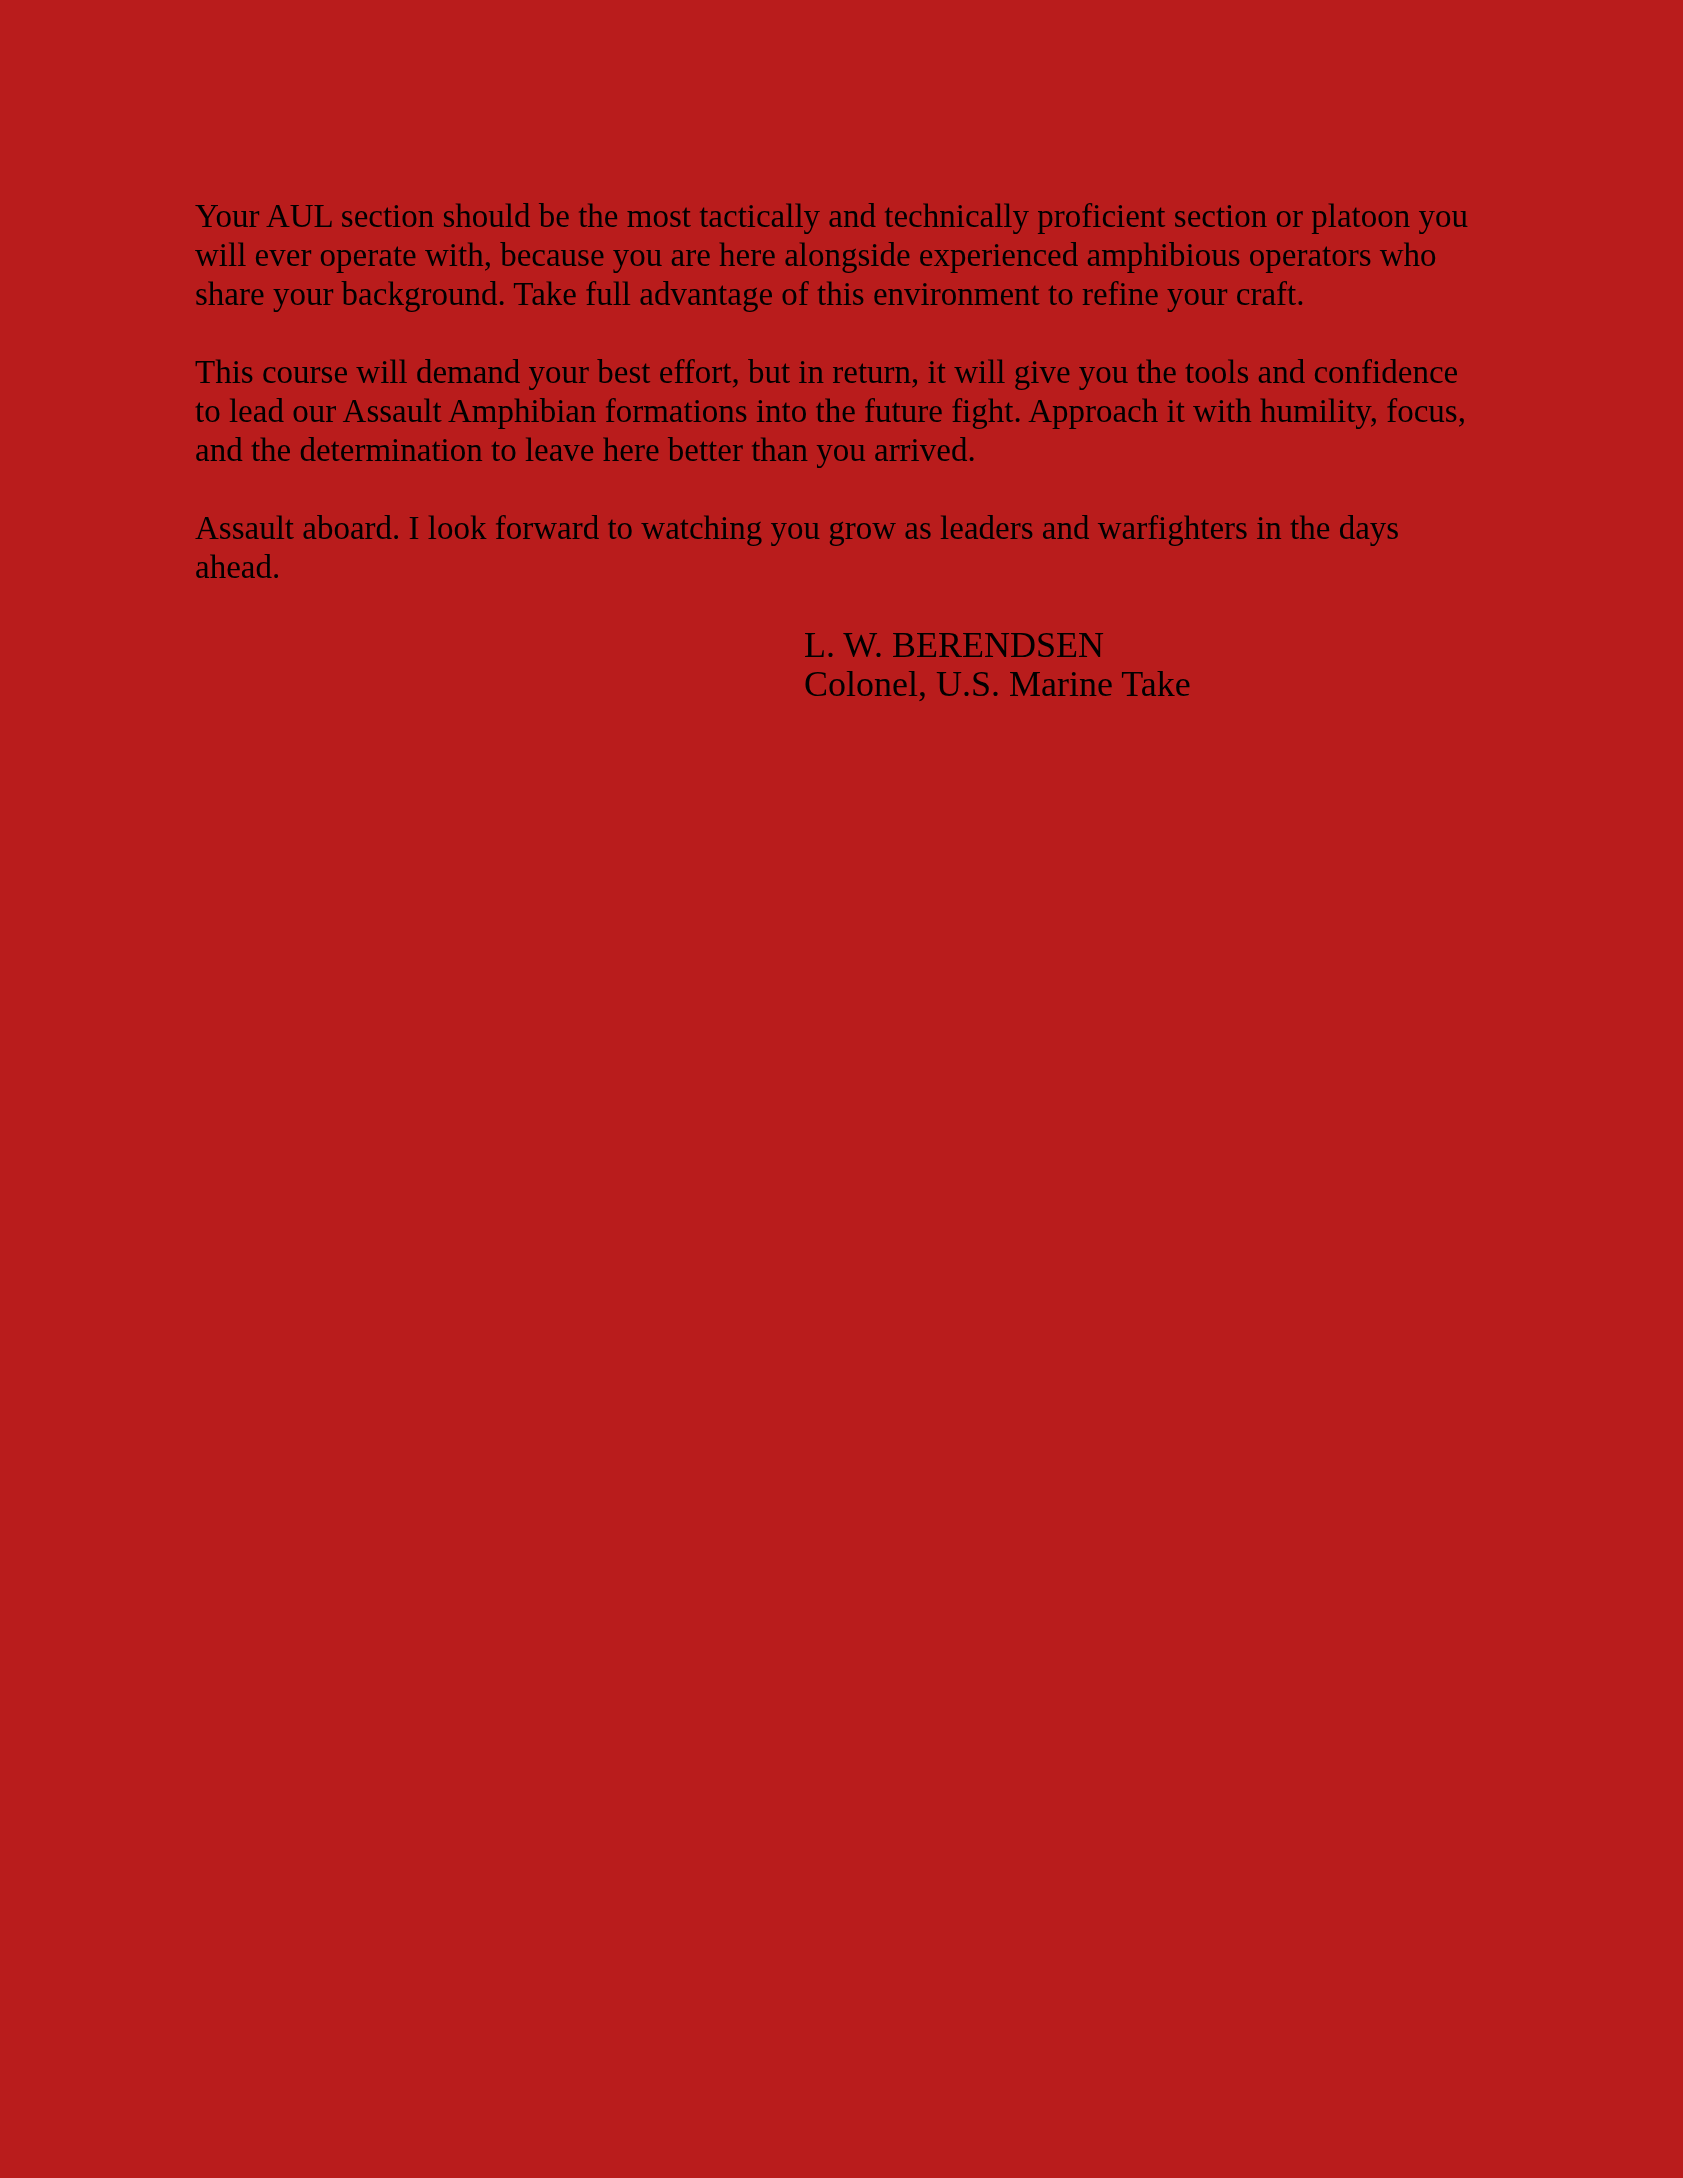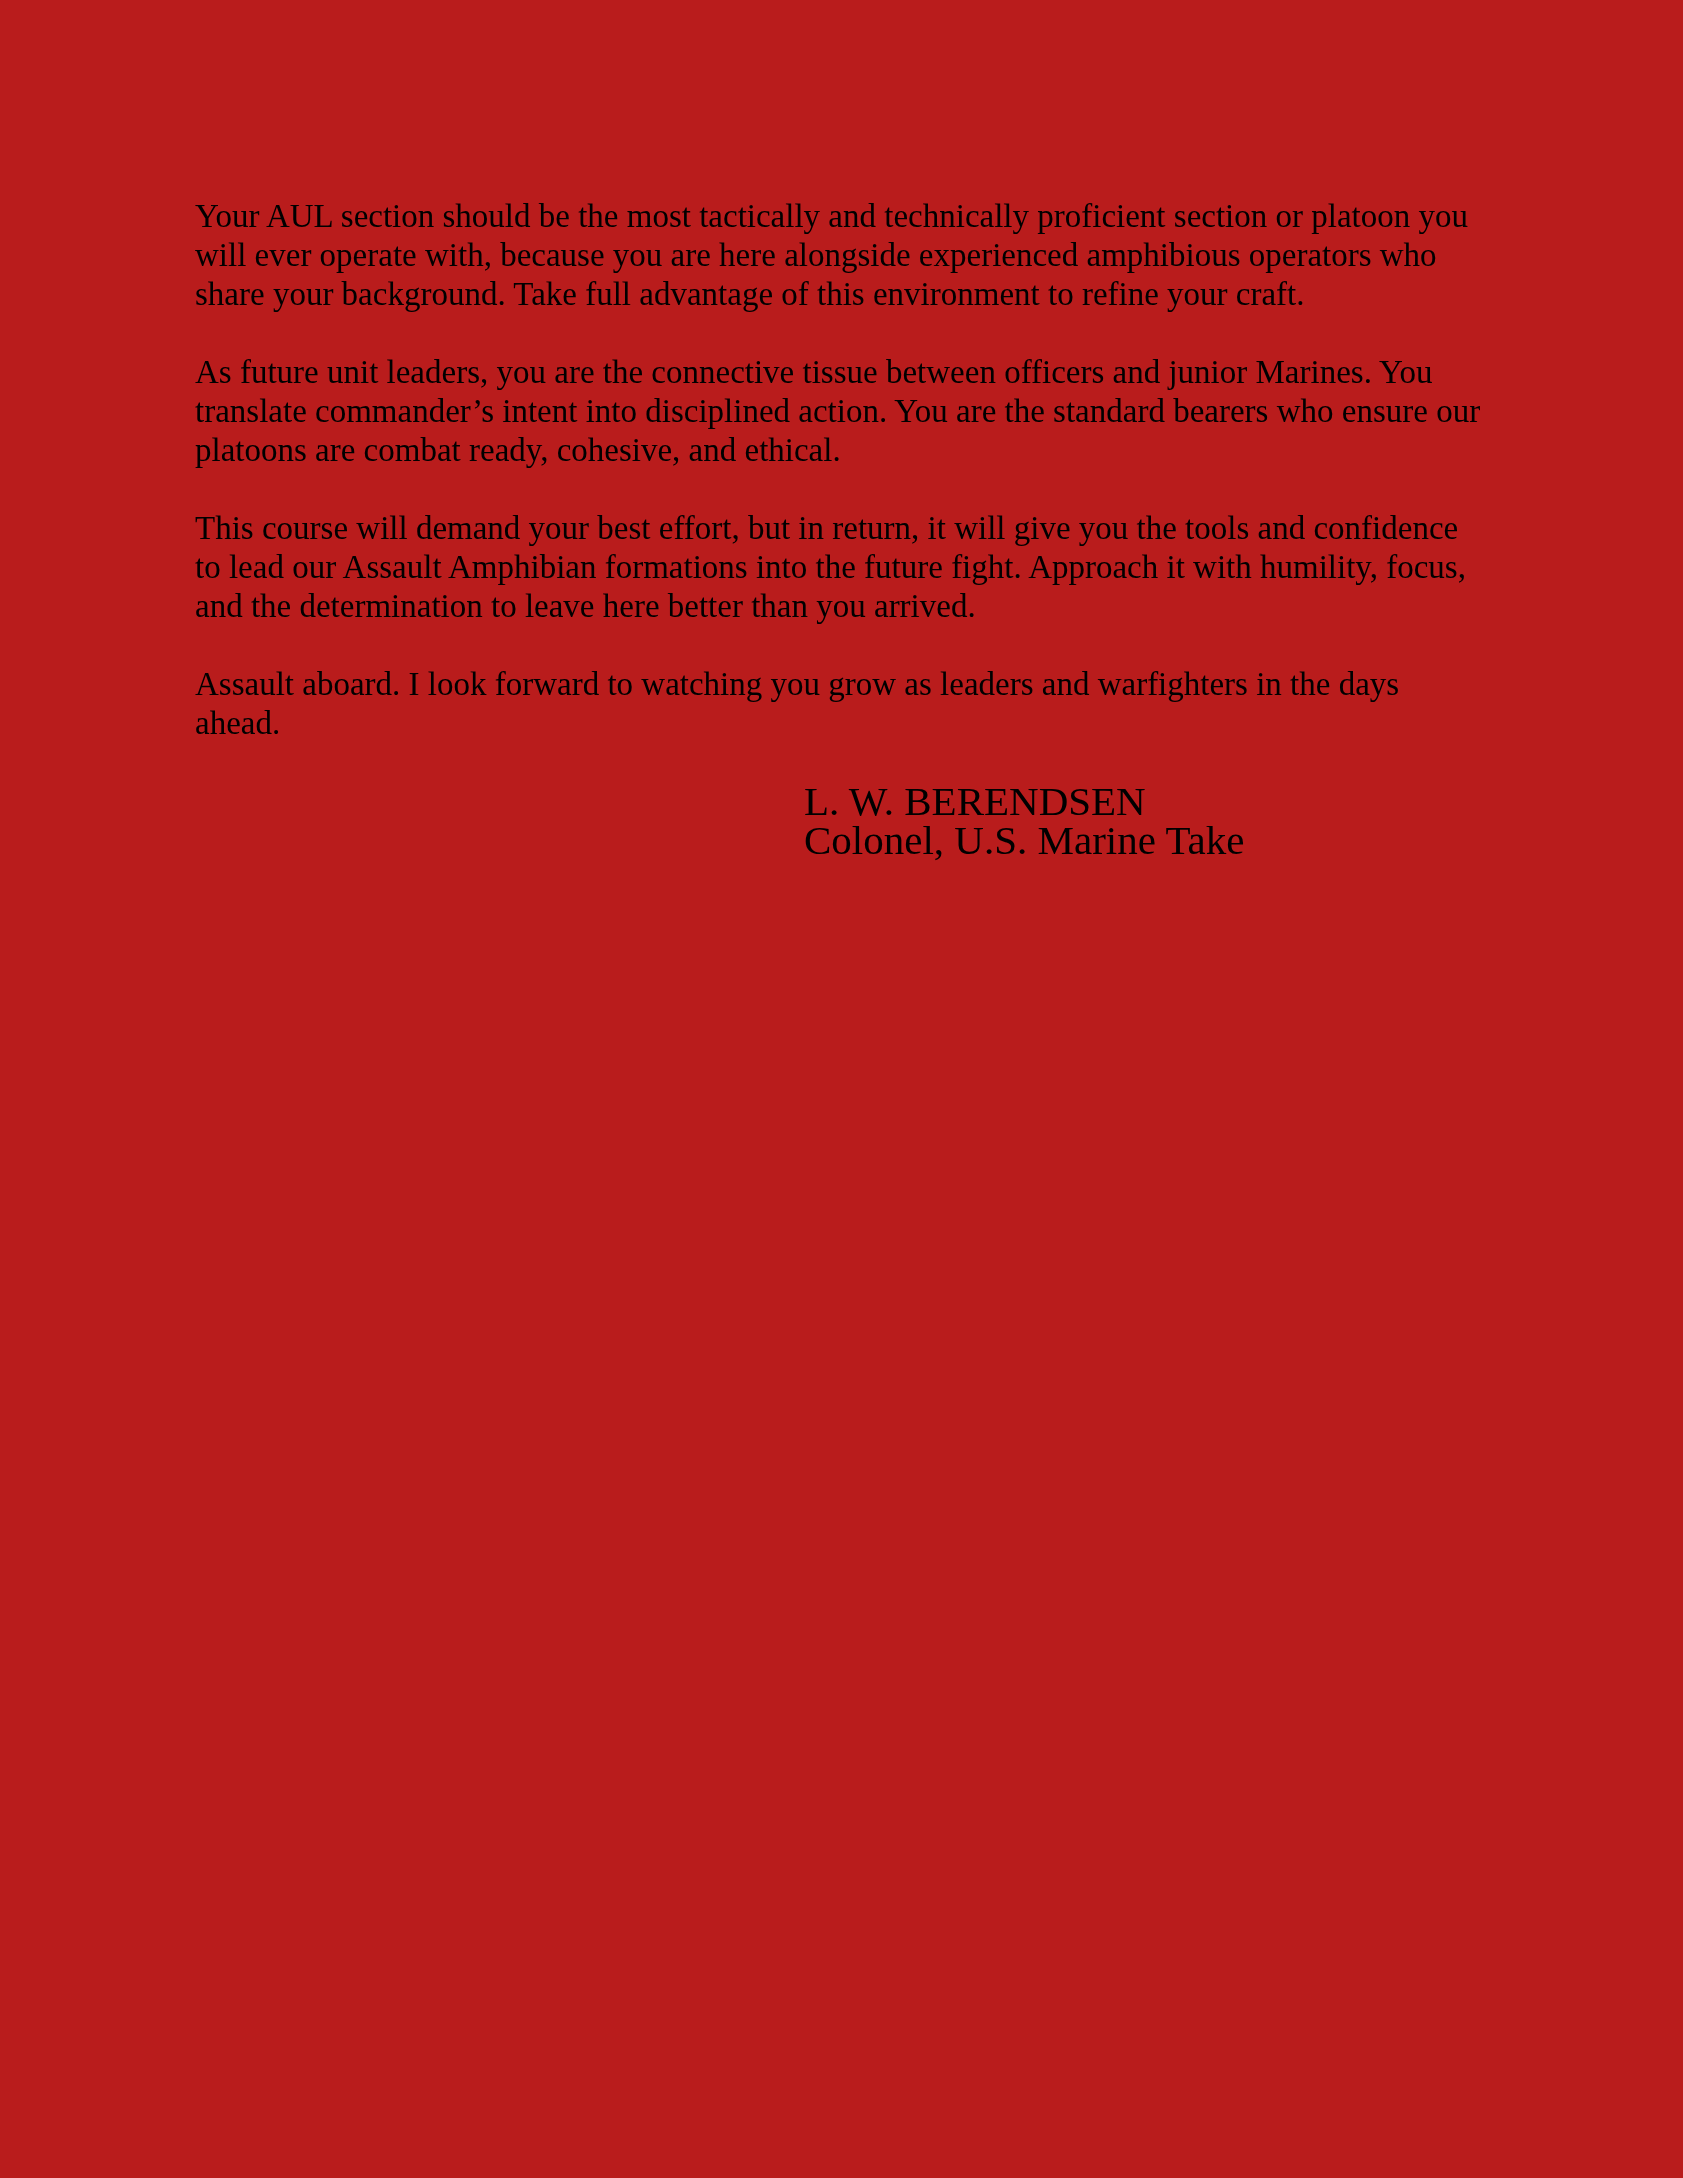--- a/index.html
+++ b/index.html
@@ -24,34 +24,33 @@
     font-size: 33px;
     line-height: 39px;
   }
   .letter-body p {
     margin: 0 0 39px 0;
     padding: 0;
   }
   .signature-block {
     margin-top: 35px;
     margin-left: 609px;
-    font-size: 41px;
+    font-size: 36px;
     line-height: 39px;
   }
   .signature-block div {
     white-space: nowrap;
   }
 </style>
 </head>
 <body>
 
 <div class="page">
   <div class="letter-body">
     <p>Your AUL section should be the most tactically and technically proficient section or platoon you will ever operate with, because you are here alongside experienced amphibious operators who share your background. Take full advantage of this environment to refine your craft.</p>
-    <p>As future unit leaders, you are the connective tissue between officers and junior Marines. You translate commander’s intent into disciplined action. You are the standard bearers who ensure our platoons are combat ready, cohesive, and ethical.</p>
     <p>This course will demand your best effort, but in return, it will give you the tools and confidence to lead our Assault Amphibian formations into the future fight. Approach it with humility, focus, and the determination to leave here better than you arrived.</p>
     <p>Assault aboard. I look forward to watching you grow as leaders and warfighters in the days ahead.</p>
 
     <div class="signature-block">
       <div>L. W. BERENDSEN</div>
       <div>Colonel, U.S. Marine Take</div>
     </div>
   </div>
 </div>
 

